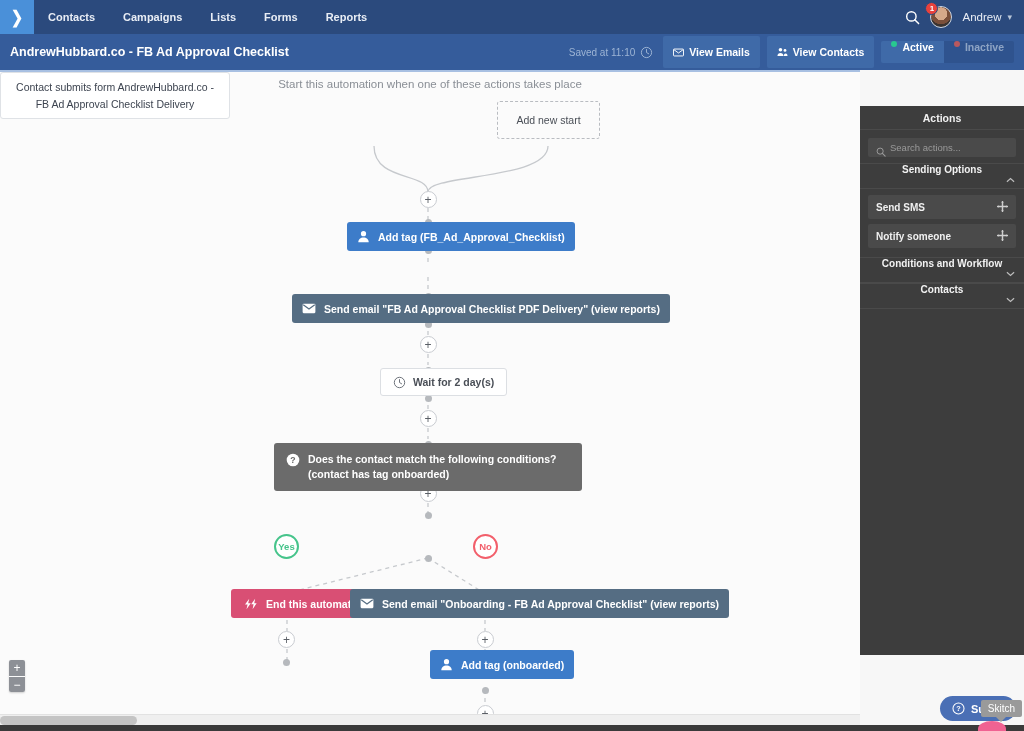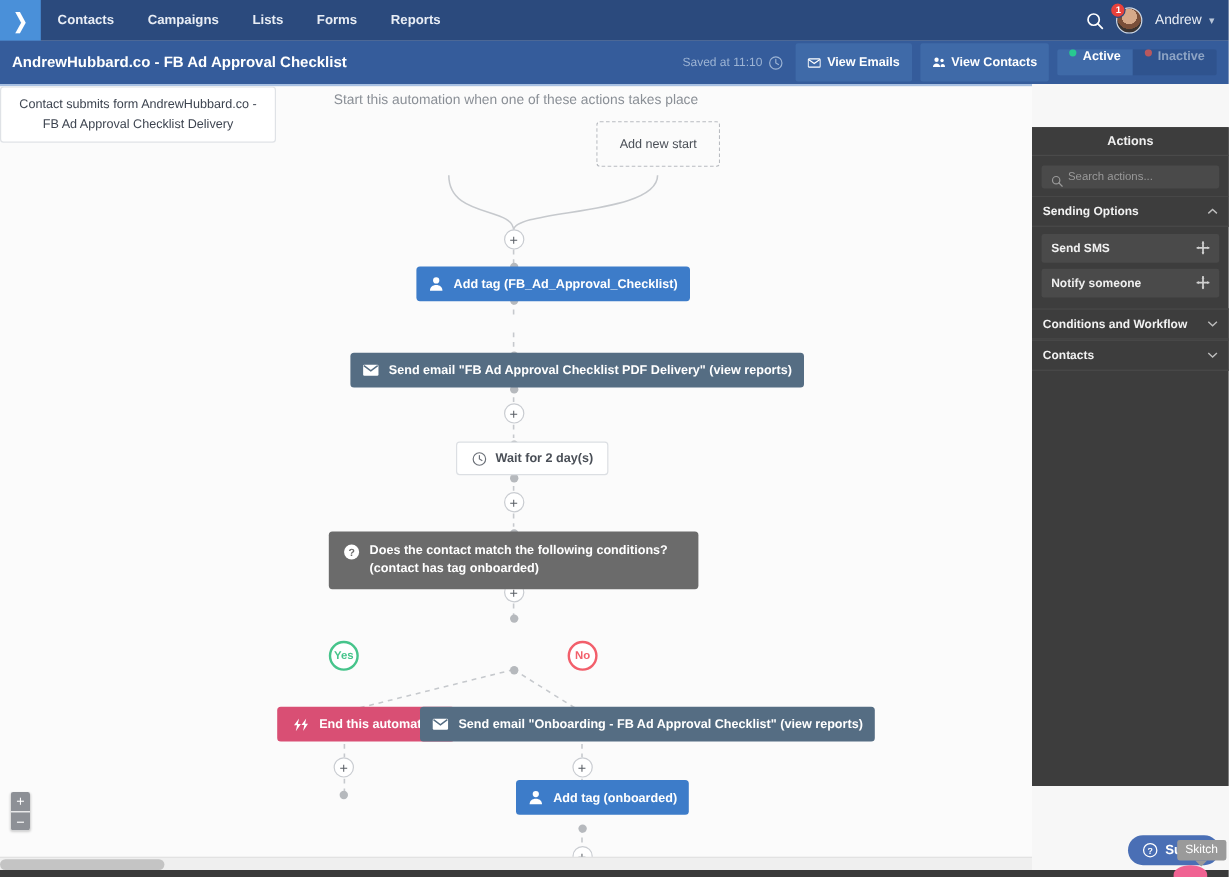--- a/index.html
+++ b/index.html
@@ -188,20 +188,21 @@
   }
   .panel-search::placeholder { color:#9a9a9a; }
   .search-mag {
     position:absolute; left:16px; top:13px; pointer-events:none;
   }
   .sec-head {
     height:26px; display:flex; align-items:center; padding:0 9px;
     color:#f2f2f2; font-size:10px; font-weight:bold; cursor:pointer;
     border-top:1px solid #4a4a4a; border-bottom:1px solid #4a4a4a;
     background:#3d3d3d;
+    flex-direction:column;
   }
   .sec-head .chev { margin-left:auto; color:#bdbdbd; font-size:9px; }
   .sec-body { padding:6px 8px 4px 8px; }
   .act-item {
     background:#4a4a4a; border-radius:2px; height:24px; margin-bottom:5px;
     display:flex; align-items:center; padding:0 8px;
     color:#f0f0f0; font-size:10px; font-weight:bold; cursor:pointer;
   }
   .act-item .move { margin-left:auto; color:#cfcfcf; font-size:12px; line-height:1; }
 

